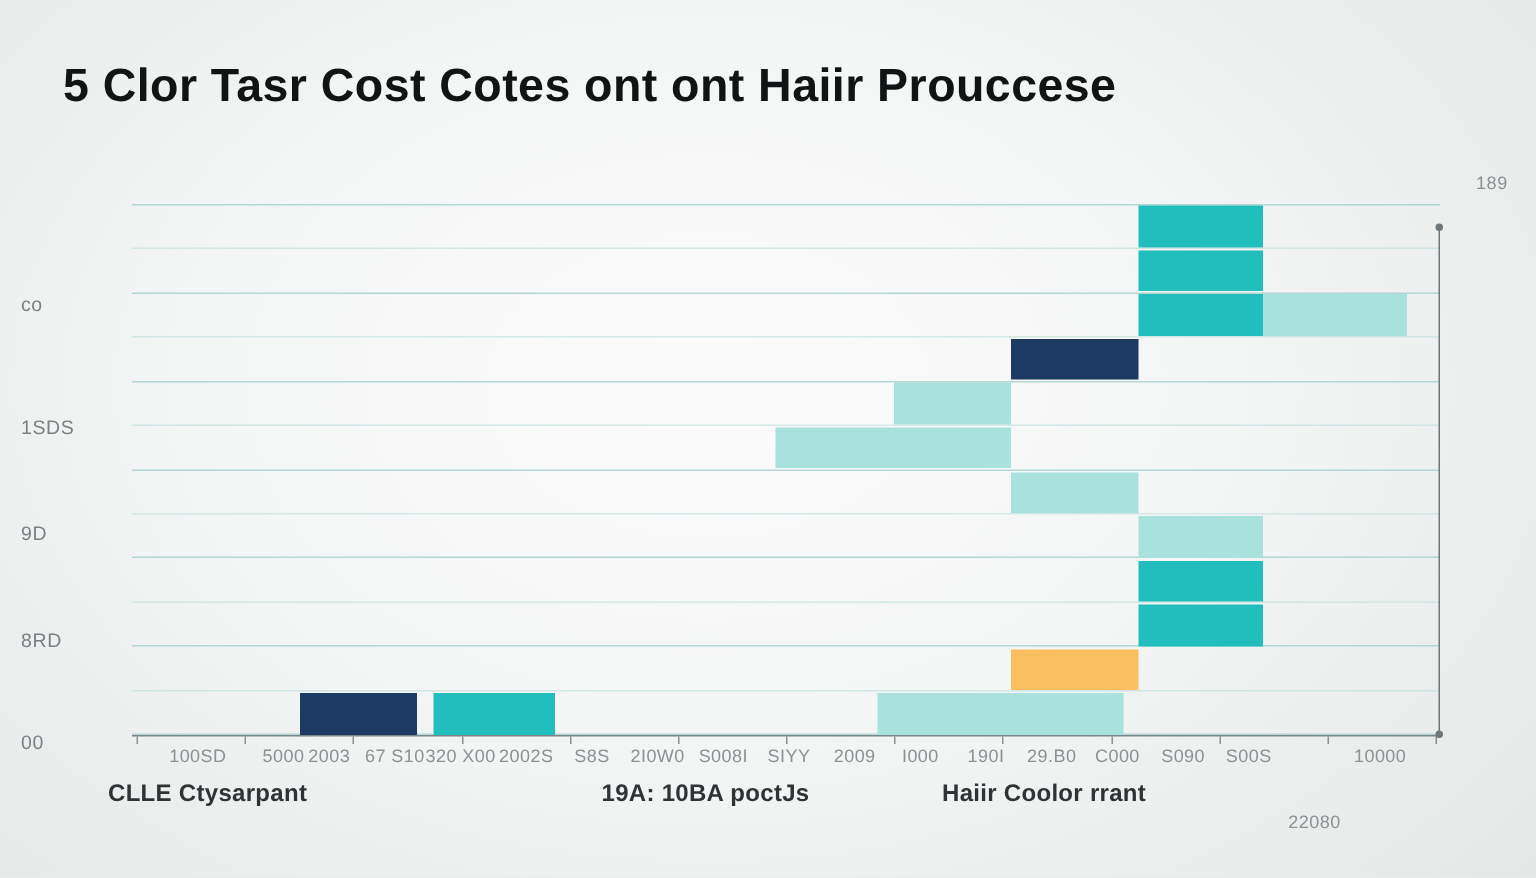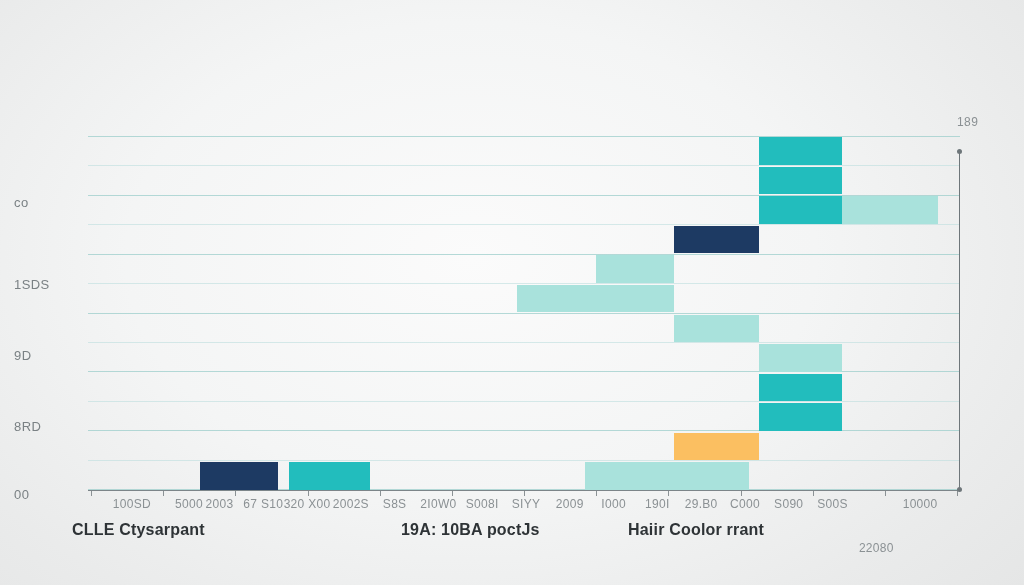--- a/index.html
+++ b/index.html
@@ -125,21 +125,21 @@
     font-size: 12px;
     color: #8b9194;
     letter-spacing: 0.3px;
     white-space: nowrap;
     transform: translateX(-50%);
   }
 
   .corner-label {
     position: absolute;
     top: 115px;
-    left: 957px;
+    left: 984px;
     font-size: 12px;
     color: #8a9093;
     letter-spacing: 0.4px;
   }
 
   
   .caption {
     position: absolute;
     top: 521px;
     font-size: 16px;
@@ -148,20 +148,21 @@
     letter-spacing: 0.2px;
     white-space: nowrap;
   }
 </style>
 </head>
 <body>
 
 <div id="canvas">
 
   <div class="title-block">
+    <div class="title-line">5  Clor Tasr Cost Cotes ont  ont Haiir Prouccese</div>
   </div>
 
   <div class="corner-label">189</div>
 
   <div id="ylabels">
       <div class="ytick-label" style="top: 195.45px;">co</div>
       <div class="ytick-label" style="top: 277.1px;">1SDS</div>
       <div class="ytick-label" style="top: 348.1px;">9D</div>
       <div class="ytick-label" style="top: 419.1px;">8RD</div>
       <div class="ytick-label" style="top: 486.55px;">00</div>

